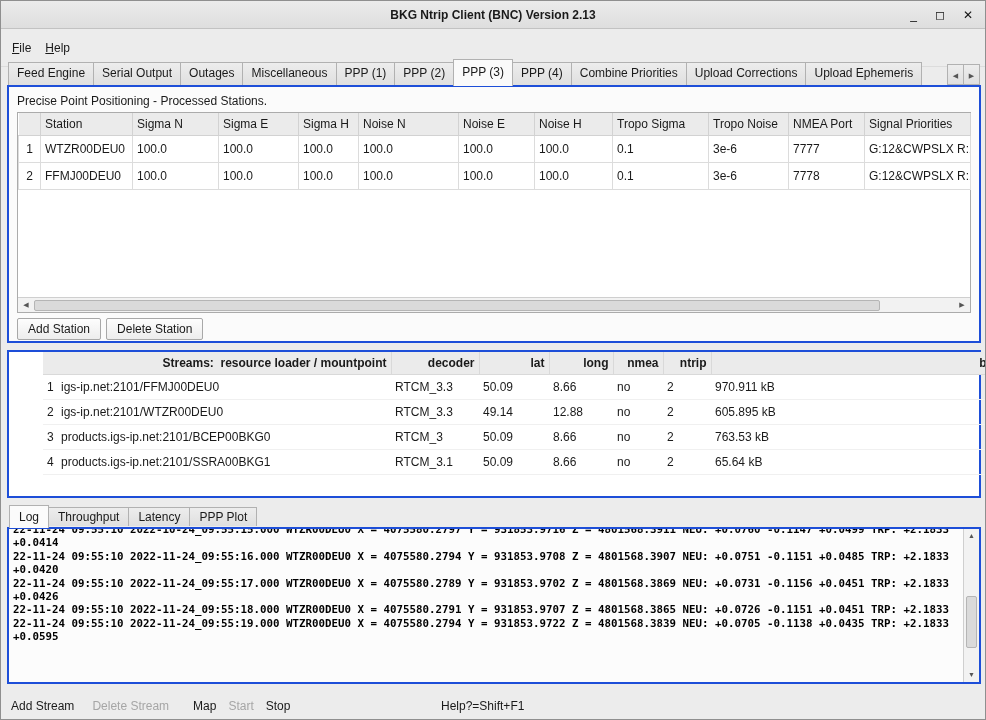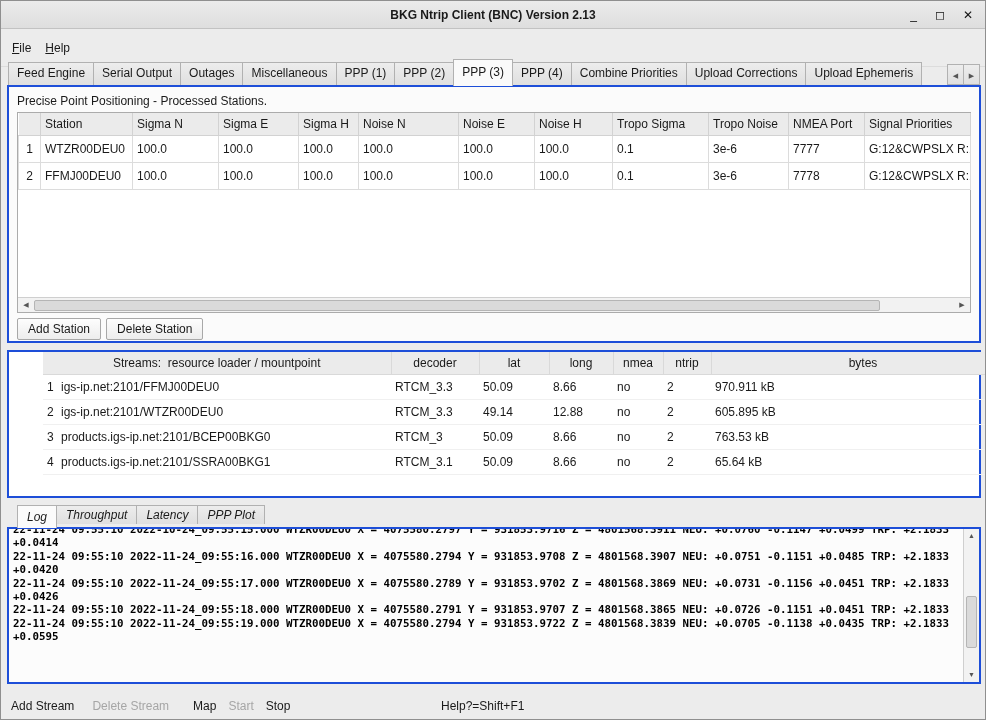--- a/index.html
+++ b/index.html
@@ -42,26 +42,26 @@
   .hscroll{position:absolute;left:0;bottom:0;width:952px;height:15px;background:#f2f2f2;border-top:1px solid #cfcfcf;display:flex;align-items:center;}
   .sb-arrow{width:16px;text-align:center;font-size:7px;color:#555;flex:none;}
   .hthumb{height:11px;width:846px;background:#dadada;border:1px solid #b5b5b5;border-radius:2px;flex:none;}
   .hgap{flex:1;}
   .btn-row{position:absolute;top:231px;left:8px;display:flex;gap:5px;}
   .btn{font:12px "Liberation Sans",sans-serif;padding:3px 10px;border:1px solid #a8a8a8;border-radius:2px;background:linear-gradient(#fdfdfd,#ededed);color:#1a1a1a;}
 
   
   .streams-pane{top:349px;left:6px;width:974px;height:148px;background:#fff;}
   .streams-table{width:972px;}
-  .streams-table th{height:22px;background:#ebebeb;border:1px solid #d9d9d9;border-top:none;font-weight:normal;text-align:center;padding:0 4px;white-space:pre;overflow:hidden;}
+  .streams-table th{height:22px;background:#ebebeb;border:1px solid #d9d9d9;border-top:none;font-weight:bold;text-align:right;padding:0 4px;white-space:pre;overflow:hidden;}
   .streams-table th:first-child{border-left:none;}
   .streams-table td{height:25px;border-bottom:1px solid #f0f0f0;padding:0 4px;white-space:nowrap;overflow:hidden;}
 
   
-  .bottom-tabbar{position:absolute;top:504px;left:16px;height:23px;display:flex;align-items:flex-start;z-index:3;font-style:italic;}
+  .bottom-tabbar{position:absolute;top:504px;left:8px;height:23px;display:flex;align-items:center;z-index:3;}
   .btab{height:19px;margin-bottom:1px;padding:2px 9px 0;background:linear-gradient(#ededed,#dfdfdf);border:1px solid #b1b1b1;border-bottom:none;white-space:nowrap;}
   .btab+.btab{margin-left:-1px;}
   .btab.active{height:23px;margin-bottom:0;padding-top:4px;background:#fbfbfb;position:relative;z-index:4;}
 
   
   .log-pane{top:526px;left:6px;width:974px;height:157px;background:#fcfcfc;}
   .log-text{position:absolute;top:0;left:0;right:16px;bottom:0;overflow:hidden;padding-left:4px;
             font-family:"DejaVu Sans Mono",monospace;font-weight:bold;font-size:10.8px;line-height:13.4px;color:#000;}
   .log-line{white-space:pre;}
   .log-text .log-line:first-child{margin-top:-6px;}

